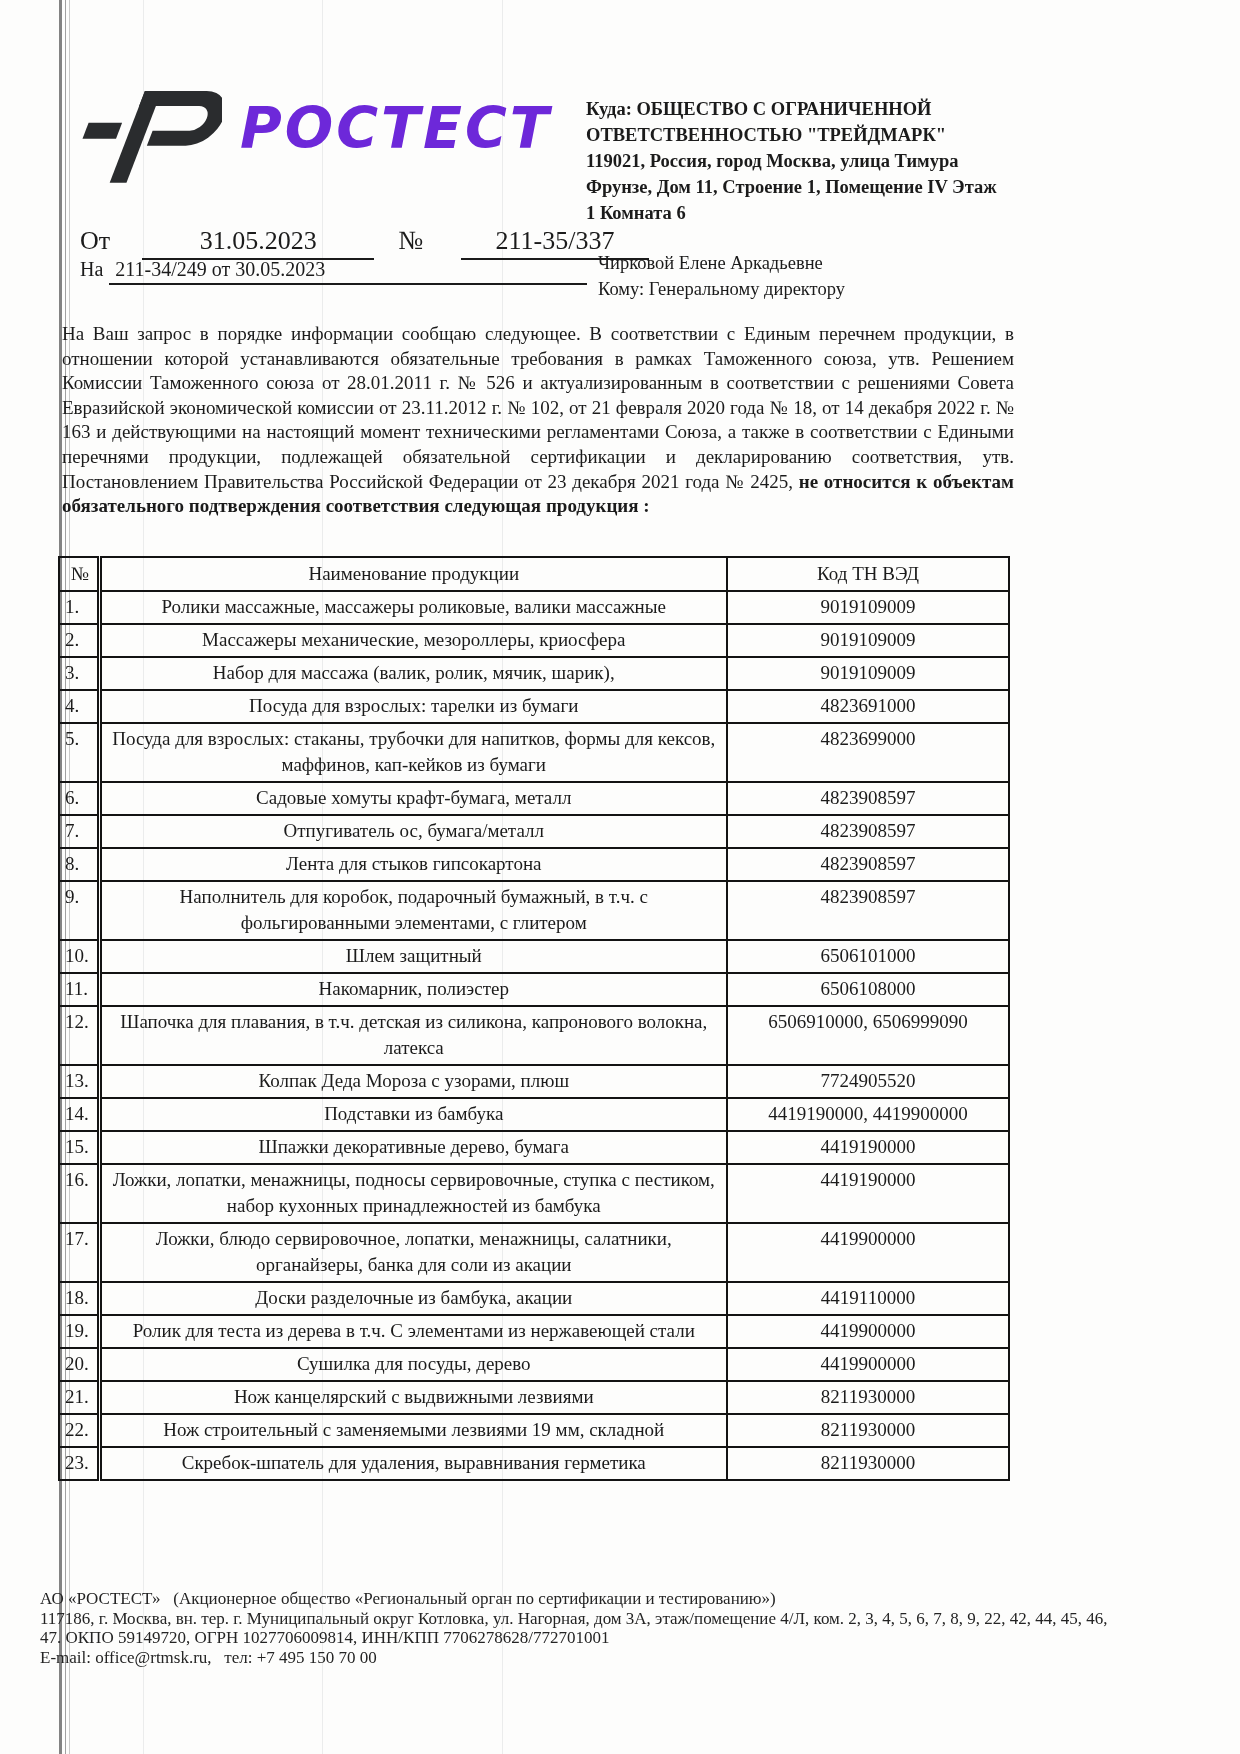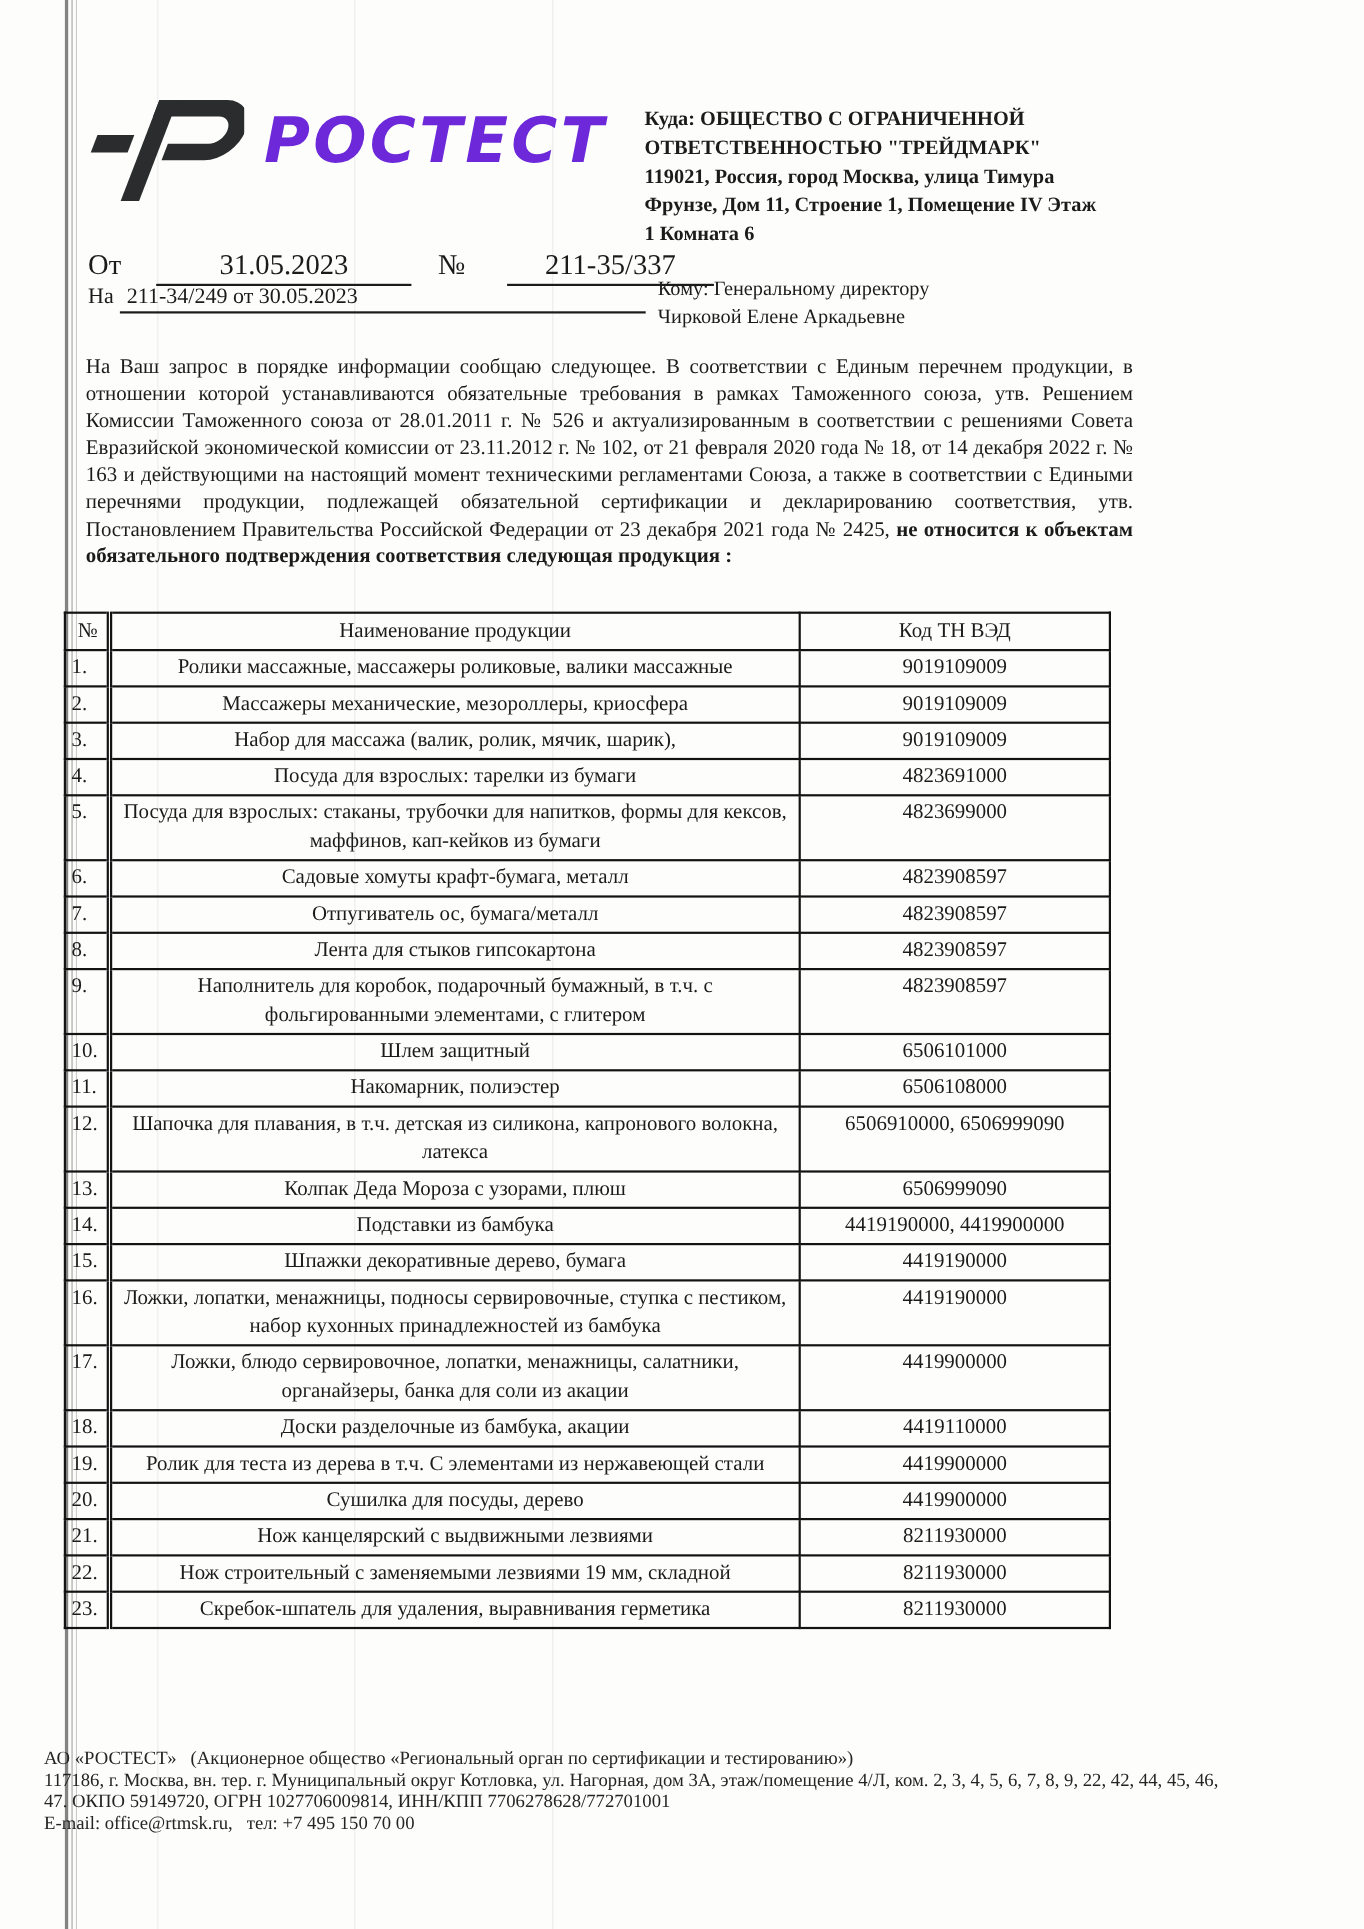--- a/index.html
+++ b/index.html
@@ -42,21 +42,21 @@
   .u-field{display:inline-block;border-bottom:2px solid #1b1b1b;text-align:center;padding-bottom:2px;}
   .f-date{width:232px;margin-left:32px;}
   .f-num{width:188px;margin-left:38px;}
   .num-lbl{margin-left:24px;}
   .ref-line{position:absolute;left:80px;top:258px;font-size:20px;}
   .f-ref{width:472px;margin-left:6px;text-align:left;padding-left:6px;}
 
   
   .body-par{
     position:absolute;left:62px;top:322px;width:952px;
-    font-size:19px;line-height:24.6px;text-align:justify;padding-left:16px;
+    font-size:19px;line-height:24.6px;text-align:justify;
   }
   .body-par .bold{font-weight:bold;}
 
   
   table.doc-table{
     position:absolute;left:58px;top:556px;width:952px;
     border-collapse:collapse;font-size:19px;line-height:26px;
     table-layout:fixed;
   }
   .doc-table th,.doc-table td{
@@ -106,22 +106,22 @@
   </div>
 
   <div class="addr-block">
       <div>Куда: ОБЩЕСТВО С ОГРАНИЧЕННОЙ</div>
       <div>ОТВЕТСТВЕННОСТЬЮ "ТРЕЙДМАРК"</div>
       <div>119021, Россия, город Москва, улица Тимура</div>
       <div>Фрунзе, Дом 11, Строение 1, Помещение IV Этаж</div>
       <div>1 Комната 6</div>
     </div>
   <div class="attn-block">
+      <div>Чирковой Елене Аркадьевне</div>
       <div>Кому: Генеральному директору</div>
-      <div>Чирковой Елене Аркадьевне</div>
     </div>
 
   <div class="from-line">
     <span class="lbl">От</span><span class="u-field f-date">31.05.2023</span><span class="lbl num-lbl">№</span><span class="u-field f-num">211-35/337</span>
   </div>
   <div class="ref-line">
     <span class="lbl">На</span><span class="u-field f-ref">211-34/249 от 30.05.2023</span>
   </div>
 
   <div class="body-par"><span>На Ваш запрос в порядке информации сообщаю следующее. В соответствии с Единым перечнем продукции, в отношении которой устанавливаются обязательные требования в рамках Таможенного союза, утв. Решением Комиссии Таможенного союза от 28.01.2011 г. № 526 и актуализированным в соответствии с решениями Совета Евразийской экономической комиссии от 23.11.2012 г. № 102, от 21 февраля 2020 года № 18, от 14 декабря 2022 г. № 163 и действующими на настоящий момент техническими регламентами Союза, а также в соответствии с Едиными перечнями продукции, подлежащей обязательной сертификации и декларированию соответствия, утв. Постановлением Правительства Российской Федерации от 23 декабря 2021 года № 2425, </span><span class="bold">не относится к объектам обязательного подтверждения соответствия следующая продукция :</span></div>
@@ -196,21 +196,21 @@
       <td class="c-code">6506108000</td>
     </tr>
         <tr>
       <td class="c-num">12.</td>
       <td class="c-name">Шапочка для плавания, в т.ч. детская из силикона, капронового волокна, латекса</td>
       <td class="c-code">6506910000, 6506999090</td>
     </tr>
         <tr>
       <td class="c-num">13.</td>
       <td class="c-name">Колпак Деда Мороза с узорами, плюш</td>
-      <td class="c-code">6506999090</td>
+      <td class="c-code">7724905520</td>
     </tr>
         <tr>
       <td class="c-num">14.</td>
       <td class="c-name">Подставки из бамбука</td>
       <td class="c-code">4419190000, 4419900000</td>
     </tr>
         <tr>
       <td class="c-num">15.</td>
       <td class="c-name">Шпажки декоративные дерево, бумага</td>
       <td class="c-code">4419190000</td>

